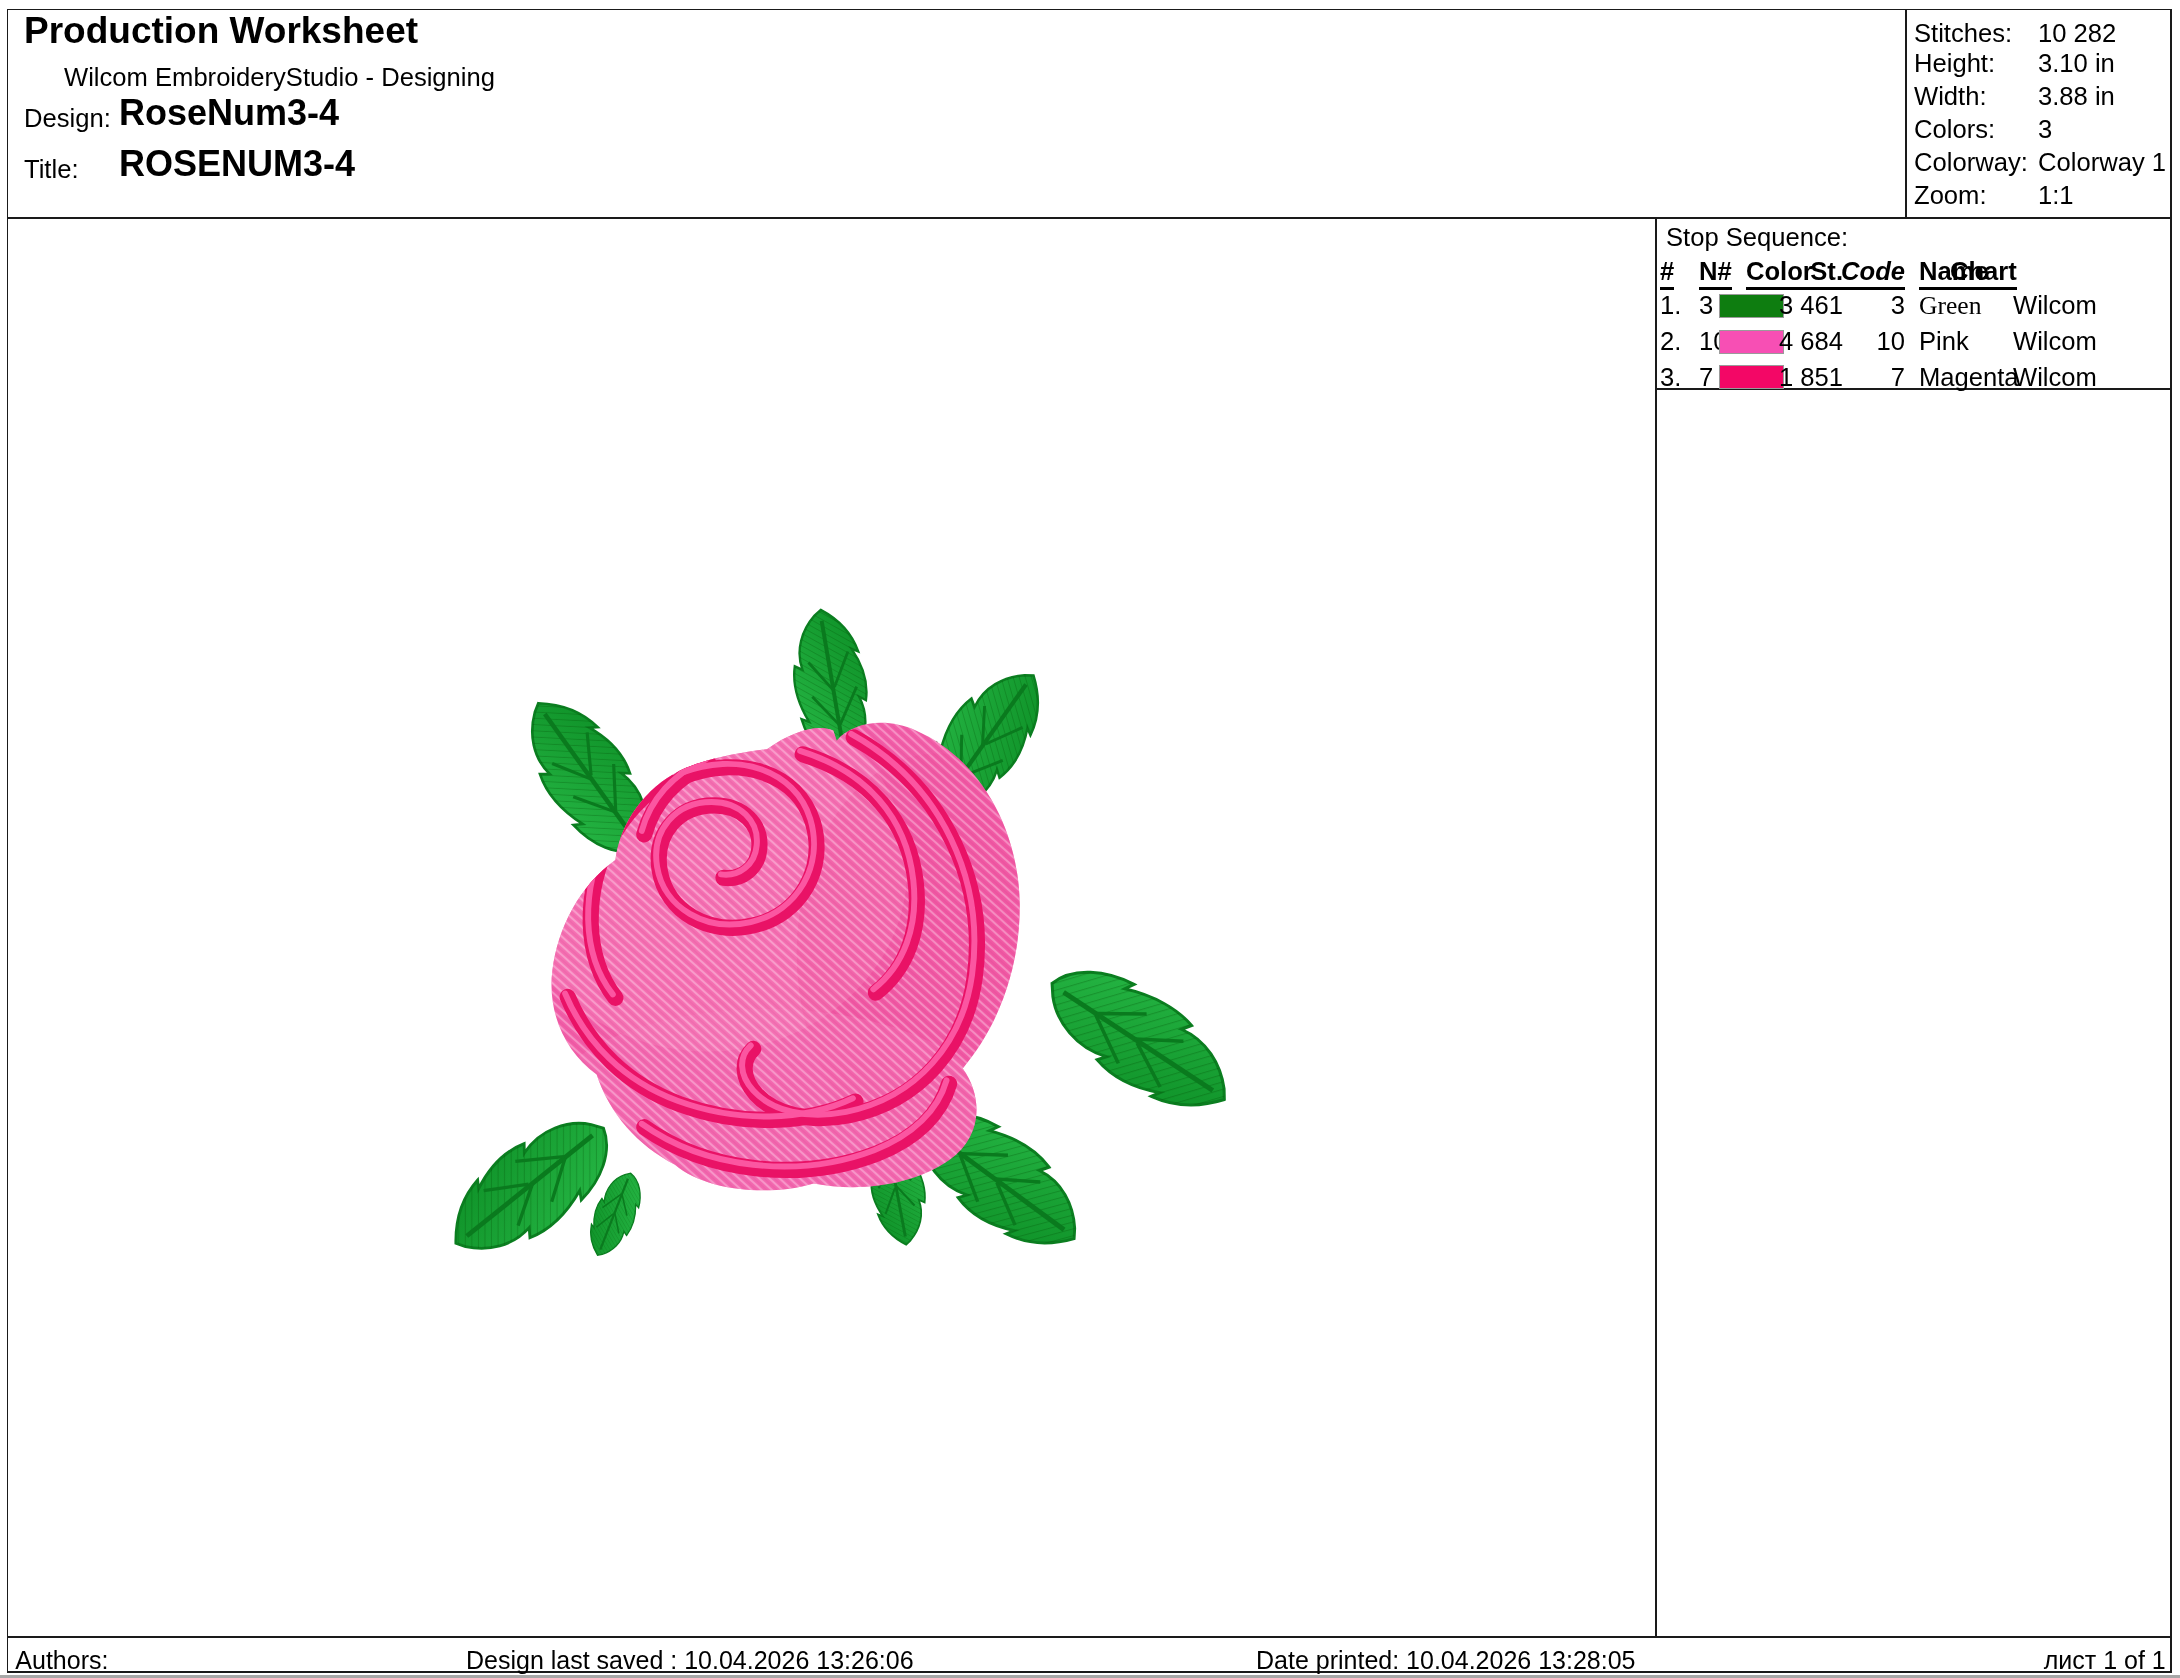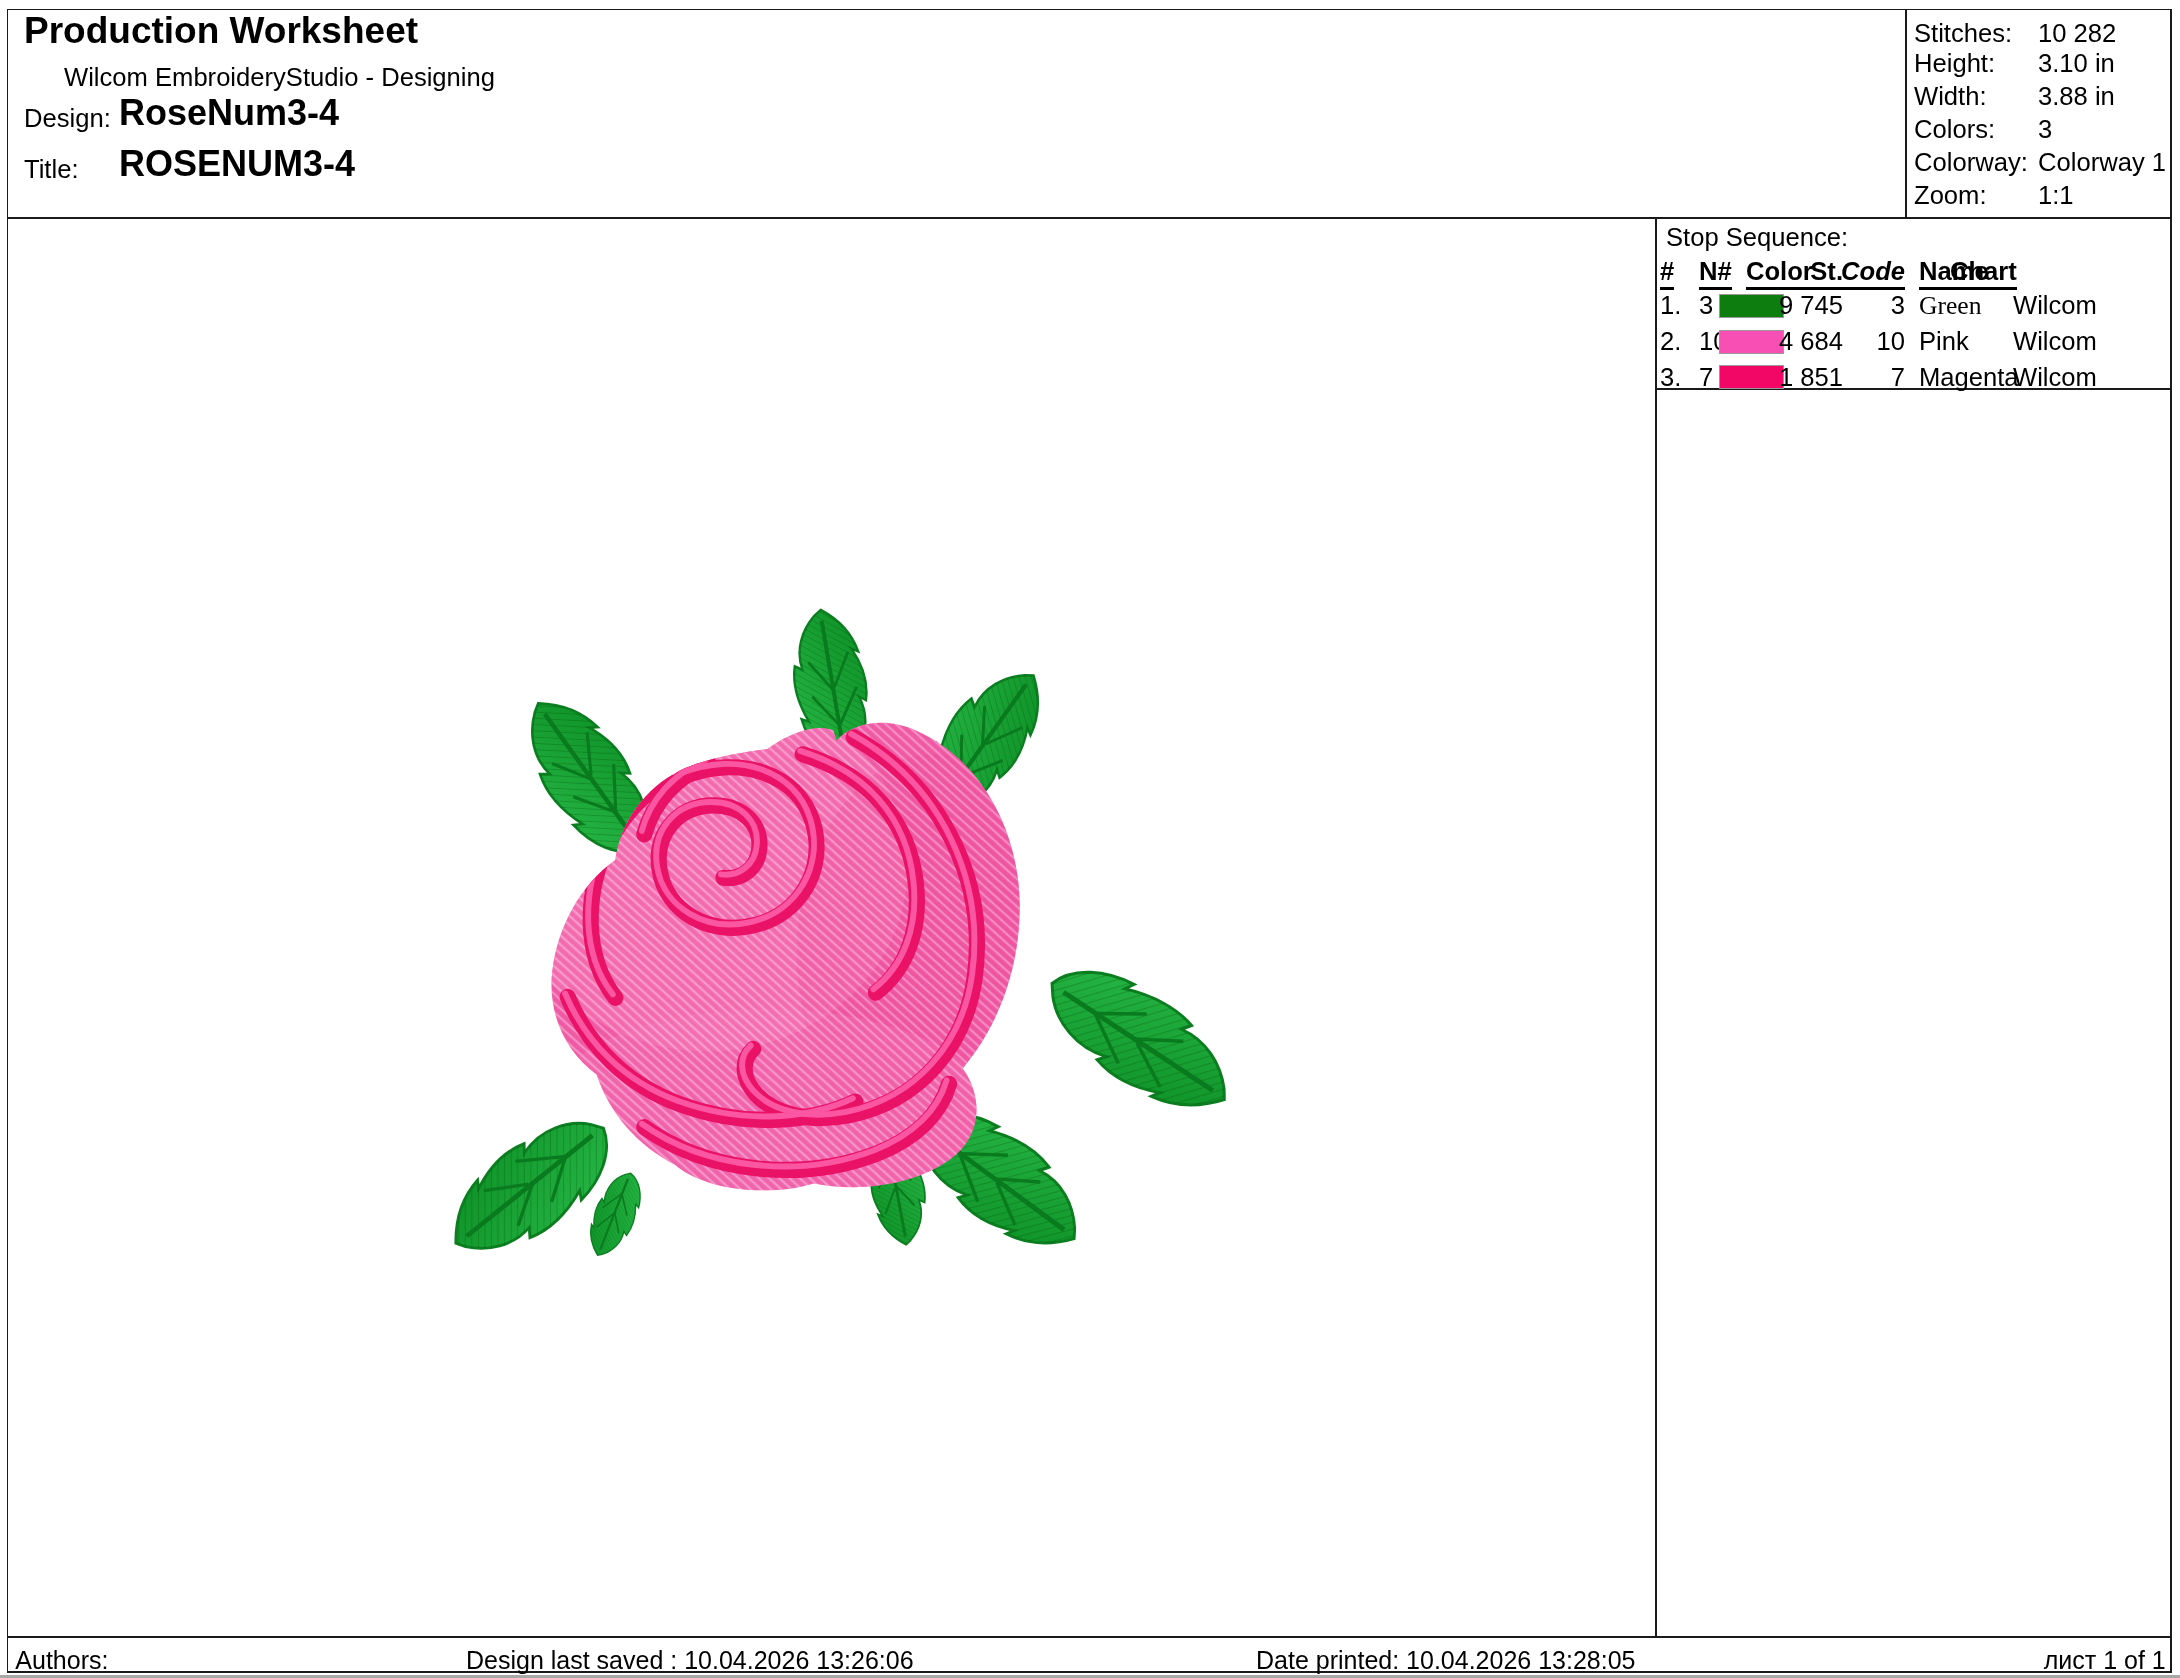--- a/index.html
+++ b/index.html
@@ -88,21 +88,21 @@
   <div class="ss-cell ss-head" style="left:1746px;top:257px;"><span class="u">Color</span></div>
   <div class="ss-cell ss-head ra" style="left:1755px;top:257px;width:88px;"><span class="u">St.</span></div>
   <div class="ss-cell ss-head ra" style="left:1837px;top:257px;width:68px;font-style:italic;"><span class="u">Code</span></div>
   <div class="ss-cell ss-head" style="left:1919px;top:257px;"><span class="u">Name</span></div>
   <div class="ss-cell ss-head" style="left:1950px;top:257px;text-align:center;"><span class="u">Chart</span></div>
 
   <div>
     <div class="ss-cell" style="left:1660px;top:291px;">1.</div>
     <div class="ss-cell" style="left:1699px;top:291px;">3</div>
     <div class="swatch" style="left: 1719px; top: 294px; background-color: rgb(14, 125, 16);"></div>
-    <div class="ss-cell ra" style="left:1755px;top:291px;width:88px;">9 745</div>
+    <div class="ss-cell ra" style="left:1755px;top:291px;width:88px;">3 461</div>
     <div class="ss-cell ra" style="left:1837px;top:291px;width:68px;">3</div>
     <div class="ss-cell" style="left:1919px;top:291px;font-family:Liberation Serif, serif;">Green</div>
     <div class="ss-cell" style="left:2013px;top:291px;">Wilcom</div>
   </div>
 
   <div>
     <div class="ss-cell" style="left:1660px;top:327px;">2.</div>
     <div class="ss-cell" style="left:1699px;top:327px;">10</div>
     <div class="swatch" style="left: 1719px; top: 330px; background-color: rgb(247, 79, 180);"></div>
     <div class="ss-cell ra" style="left:1755px;top:327px;width:88px;">4 684</div>

